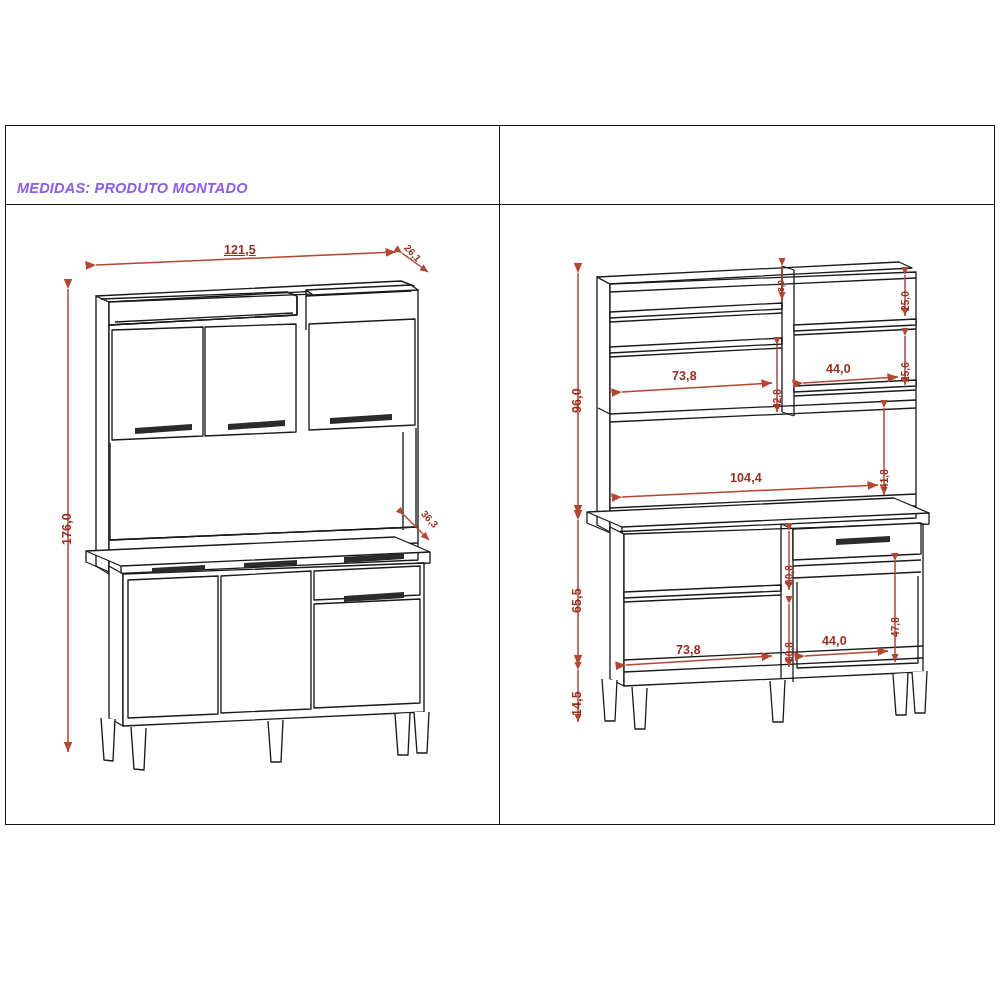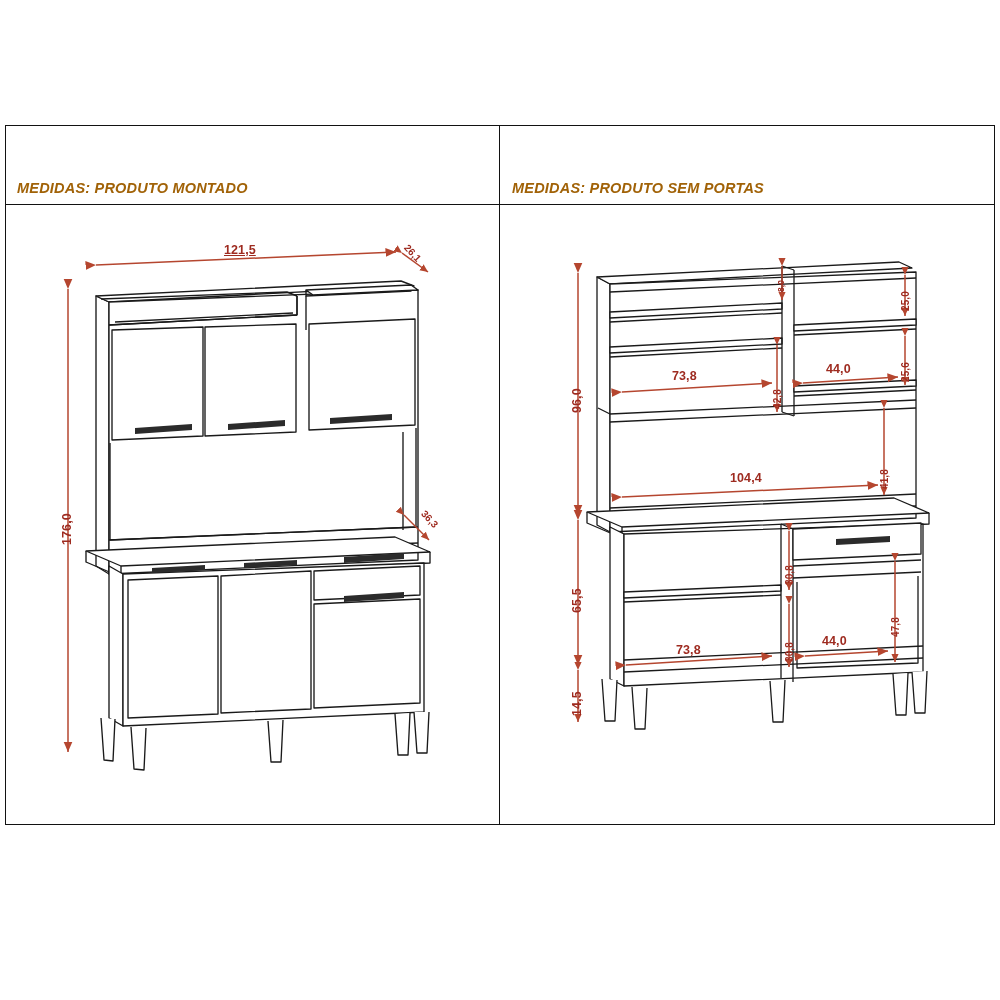--- a/index.html
+++ b/index.html
@@ -17,21 +17,21 @@
   .vdivider{
     position:absolute;left:499px;top:125px;width:0;height:700px;
     border-left:1.6px solid #121212;
   }
   .titlerule{
     position:absolute;left:5px;top:204px;width:990px;height:0;
     border-top:1.6px solid #121212;
   }
   .ttl{
     position:absolute;font-style:italic;font-weight:700;
-    font-size:14.5px;letter-spacing:.2px;color:#a16207;
+    font-size:14.5px;letter-spacing:.2px;color:#8b5cf6;
     white-space:nowrap;
   }
   .ttl.left{left:17px;top:180px;}
   .ttl.right{left:512px;top:180px;}
 
   svg.draw{position:absolute;left:0;top:0;width:1000px;height:1000px;
            overflow:visible;pointer-events:none;}
 
   .dimtext{
     position:absolute;color:#9e2b20;font-weight:700;
@@ -46,21 +46,20 @@
 </head>
 <body>
 
 <div class="sheet">
 
   <div class="frame"></div>
   <div class="vdivider"></div>
   <div class="titlerule"></div>
 
   <div class="ttl left">MEDIDAS: PRODUTO MONTADO</div>
-  <div class="ttl right">MEDIDAS: PRODUTO SEM PORTAS</div>
 
   <svg class="draw" viewBox="0 0 1000 1000">
     <defs>
       <marker id="ah" markerWidth="8" markerHeight="8" refX="7" refY="3" orient="auto">
         <path d="M0,0 L7,3 L0,6 z" fill="#b5462f"></path>
       </marker>
       <marker id="ahs" markerWidth="6" markerHeight="6" refX="5.4" refY="2.4" orient="auto">
         <path d="M0,0 L5.4,2.4 L0,4.8 z" fill="#b5462f"></path>
       </marker>
     </defs>

